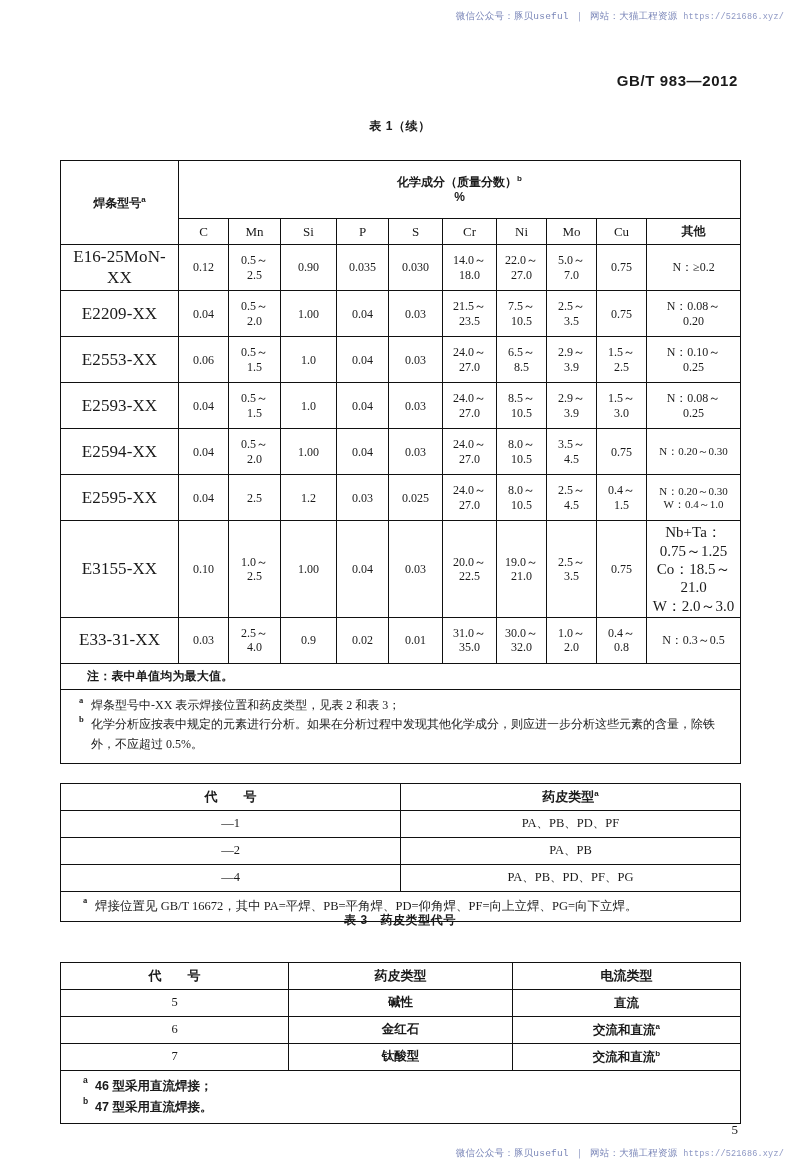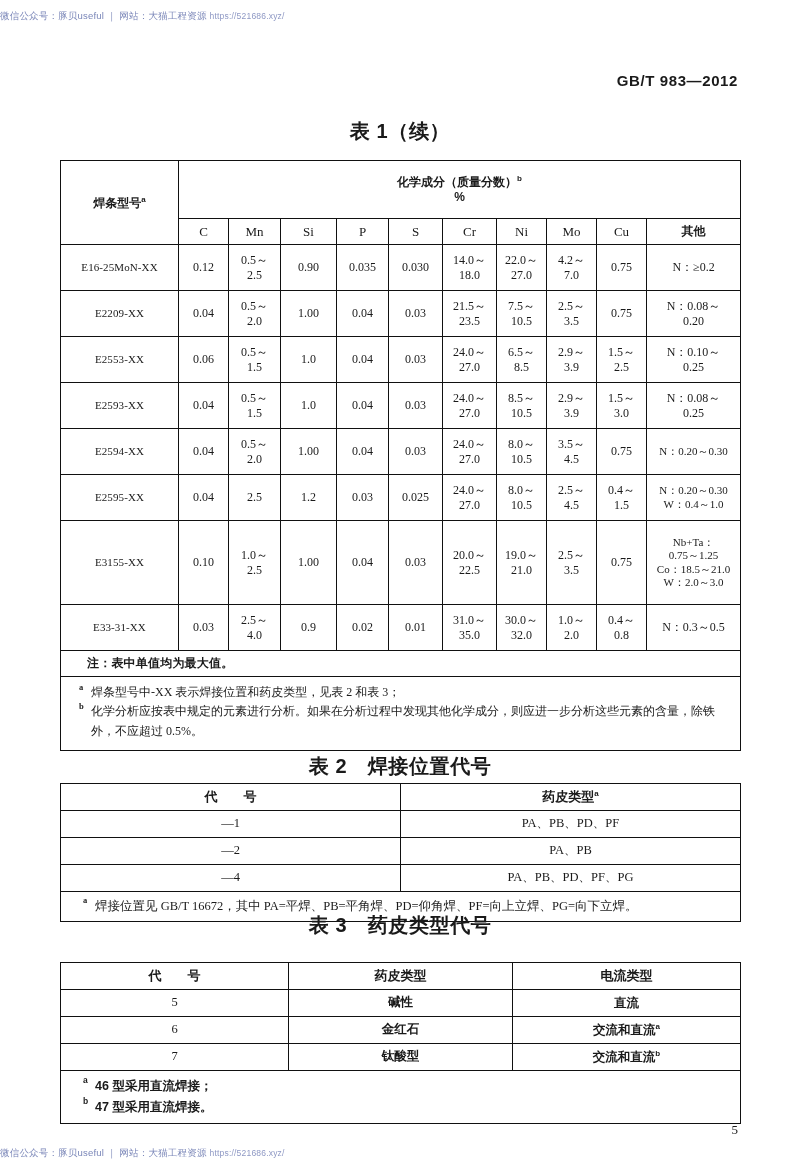--- a/index.html
+++ b/index.html
@@ -13,22 +13,22 @@
     position: relative;
     overflow: hidden;
   }
 
   .page { position: relative; width: 800px; height: 1176px; padding: 0; }
 
   
   .watermark {
     position: absolute;
     left: 0; right: 16px;
-    text-align: left;
-    font-family: Liberation Sans, sans-serif;
+    text-align: right;
+    font-family: Liberation Mono, monospace;
     font-size: 9.5px;
     color: #7a86b8;
     letter-spacing: .2px;
     white-space: nowrap;
   }
   .watermark-top { top: 10px; }
   .watermark-bottom { top: 1147px; }
   .wm-url { font-size: 8.5px; color: #8e98c4; }
 
   
@@ -39,21 +39,21 @@
     font-family: "Liberation Sans", sans-serif;
     font-weight: bold;
     font-size: 15px;
     letter-spacing: .6px;
   }
 
   
   .caption {
     text-align: center;
     font-weight: bold;
-    font-size: 20px;
+    font-size: 12px;
     font-family: "Liberation Sans", sans-serif;
     letter-spacing: .6px;
   }
   .cap1 { position: absolute; top: 118px; left: 0; right: 0; }
   .cap2 { position: absolute; top: 753px; left: 0; right: 0; }
   .cap3 { position: absolute; top: 912px; left: 0; right: 0; text-align: center; }
 
   
   table {
     border-collapse: collapse;
@@ -70,21 +70,21 @@
     line-height: 1.22;
   }
   .outer { border: 1.6px solid #000; }
 
   
   .tbl1-wrap { position: absolute; top: 160px; left: 60px; }
   #table1 { width: 680px; }
   #table1 td { font-family: "Liberation Serif", serif; font-size: 12px; }
   #table1 .hdr { font-weight: bold; font-family: "Liberation Sans", sans-serif; margin-top: 8px; }
   #table1 .hdr-el { font-family: "Liberation Serif", serif; font-size: 13px; }
-  #table1 .grade { font-size: 11px; letter-spacing: .1px; }
+  #table1 .grade { font-size: 17px; letter-spacing: .1px; }
   #table1 .dual { white-space: pre-line; }
   .sup { font-size: 8px; vertical-align: super; }
 
   .note-cell {
     text-align: left !important;
     padding: 5px 6px 5px 26px !important;
     font-size: 12px;
     font-family: "Liberation Sans", sans-serif;
     font-weight: bold;
     letter-spacing: .2px;
@@ -172,21 +172,21 @@
           <td>0.12</td>
           <td class="dual">0.5～
 2.5</td>
           <td>0.90</td>
           <td>0.035</td>
           <td>0.030</td>
           <td class="dual">14.0～
 18.0</td>
           <td class="dual">22.0～
 27.0</td>
-          <td class="dual">4.2～
+          <td class="dual">5.0～
 7.0</td>
           <td>0.75</td>
           <td class="dual">N：≥0.2</td>
         </tr>
 
         <tr style="height:46px">
           <td class="grade">E2209-XX</td>
           <td>0.04</td>
           <td class="dual">0.5～
 2.0</td>
@@ -289,21 +289,21 @@
           <td>1.00</td>
           <td>0.04</td>
           <td>0.03</td>
           <td class="dual">20.0～
 22.5</td>
           <td class="dual">19.0～
 21.0</td>
           <td class="dual">2.5～
 3.5</td>
           <td>0.75</td>
-          <td class="dual" style="font-size:11px">Nb+Ta：
+          <td class="dual" style="font-size:15px">Nb+Ta：
 0.75～1.25
 Co：18.5～21.0
 W：2.0～3.0</td>
         </tr>
 
         <tr style="height:46px">
           <td class="grade">E33-31-XX</td>
           <td>0.03</td>
           <td class="dual">2.5～
 4.0</td>
@@ -327,21 +327,20 @@
         <tr>
           <td class="foot-cell" colspan="11">
             <span class="foot-line"><span class="foot-mark">a</span><span>焊条型号中-XX 表示焊接位置和药皮类型，见表 2 和表 3；</span></span>
             <span class="foot-line"><span class="foot-mark">b</span><span>化学分析应按表中规定的元素进行分析。如果在分析过程中发现其他化学成分，则应进一步分析这些元素的含量，除铁外，不应超过 0.5%。</span></span>
           </td>
         </tr>
       </tbody>
     </table>
   </div>
 
-  <div class="caption cap2">表 2　焊接位置代号</div>
 
   <div class="tbl2-wrap">
     <table id="table2" class="outer">
       <colgroup>
           <col style="width:340px">
           <col style="width:340px">
         </colgroup>
       <tbody>
         <tr>
           <td class="hdr">代　　号</td>

